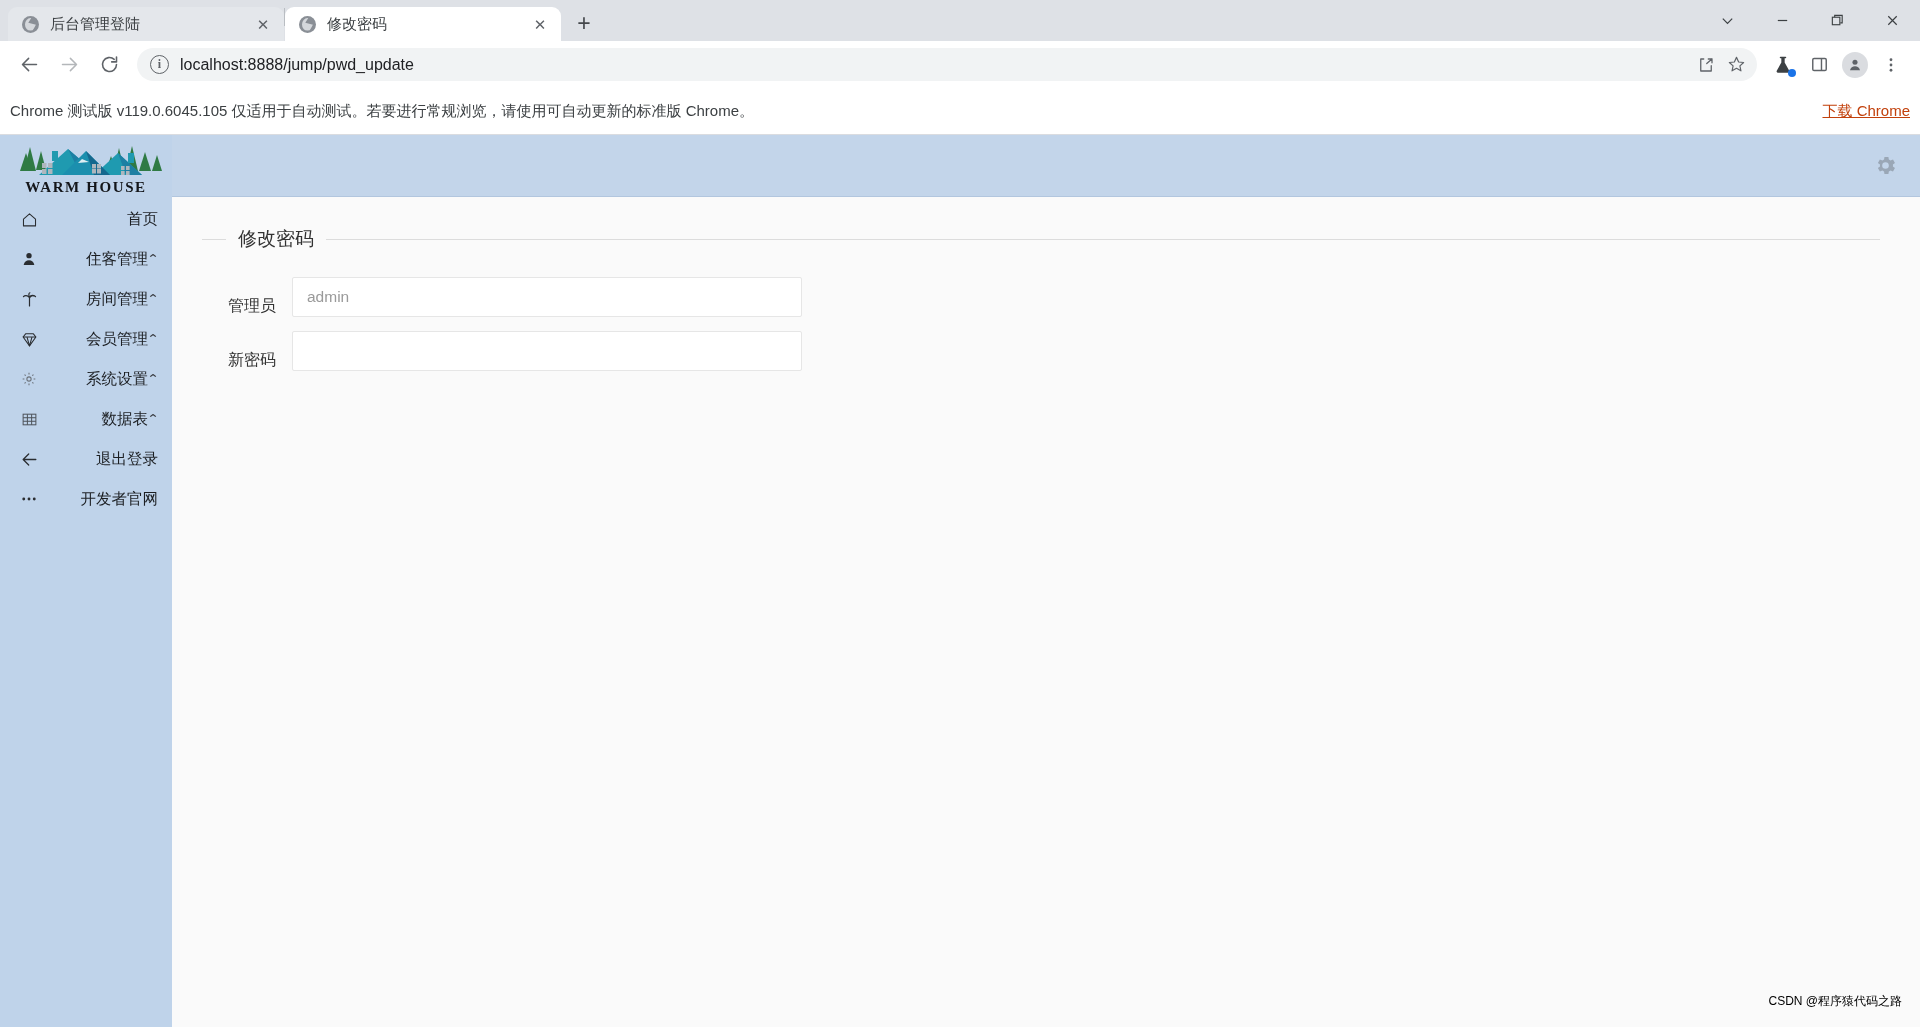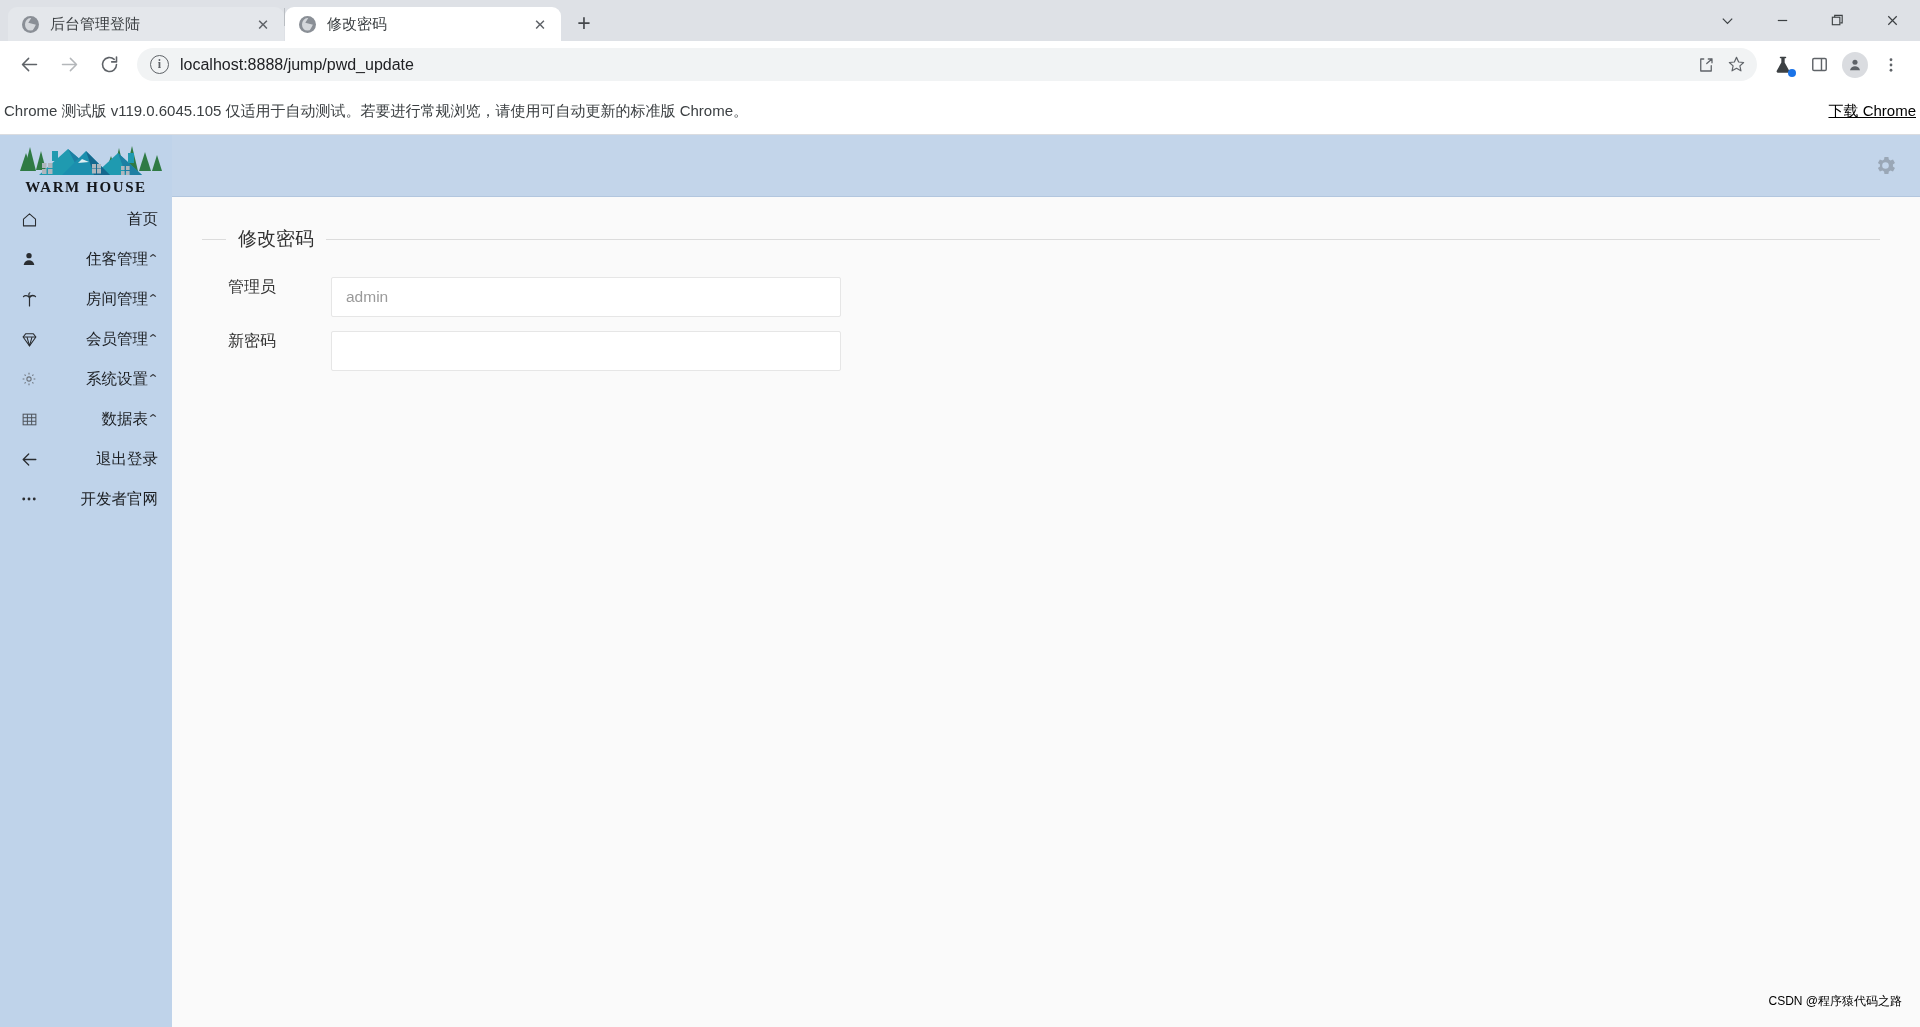--- a/index.html
+++ b/index.html
@@ -130,26 +130,26 @@
     width: 26px; height: 26px; border-radius: 50%;
     background: #dadce0;
     display: flex; align-items: center; justify-content: center;
   }
 
   .infobar {
     height: 47px;
     background: #ffffff;
     border-bottom: 1px solid #dadce0;
     display: flex; align-items: center;
-    padding: 0 4px;
+    padding: 0 10px;
     flex: none;
   }
   .infobar .msg { font-size: 15px; color: #3c4043; flex: 1 1 auto; }
   .infobar .dl {
-    font-size: 15px; color: #000000; text-decoration: underline;
+    font-size: 15px; color: #c2410c; text-decoration: underline;
     white-space: nowrap;
   }
 
   
   .viewport {
     flex: 1 1 auto;
     display: flex;
     position: relative;
     background: #fafafa;
     overflow: hidden;
@@ -222,23 +222,22 @@
   .legend-row .lead { width: 24px; height: 1px; background: #dcdcdc; }
   .legend-row .legend-text {
     font-size: 19px; color: #333333;
     padding: 0 12px;
     white-space: nowrap;
   }
   .legend-row .trail { flex: 1 1 auto; height: 1px; background: #dcdcdc; }
 
   .form { padding-top: 22px; }
   .form-row {
-    display: flex; align-items: flex-start;
+    display: flex; align-items: flex-end;
     margin-bottom: 14px;
-    gap: 39px;
   }
   .form-row .flabel {
     width: 90px; flex: none;
     text-align: right;
     padding-right: 16px;
     font-size: 16px; color: #333333;
   }
   .form-row .finput {
     width: 510px; height: 40px;
     border: 1px solid #e6e6e6;

